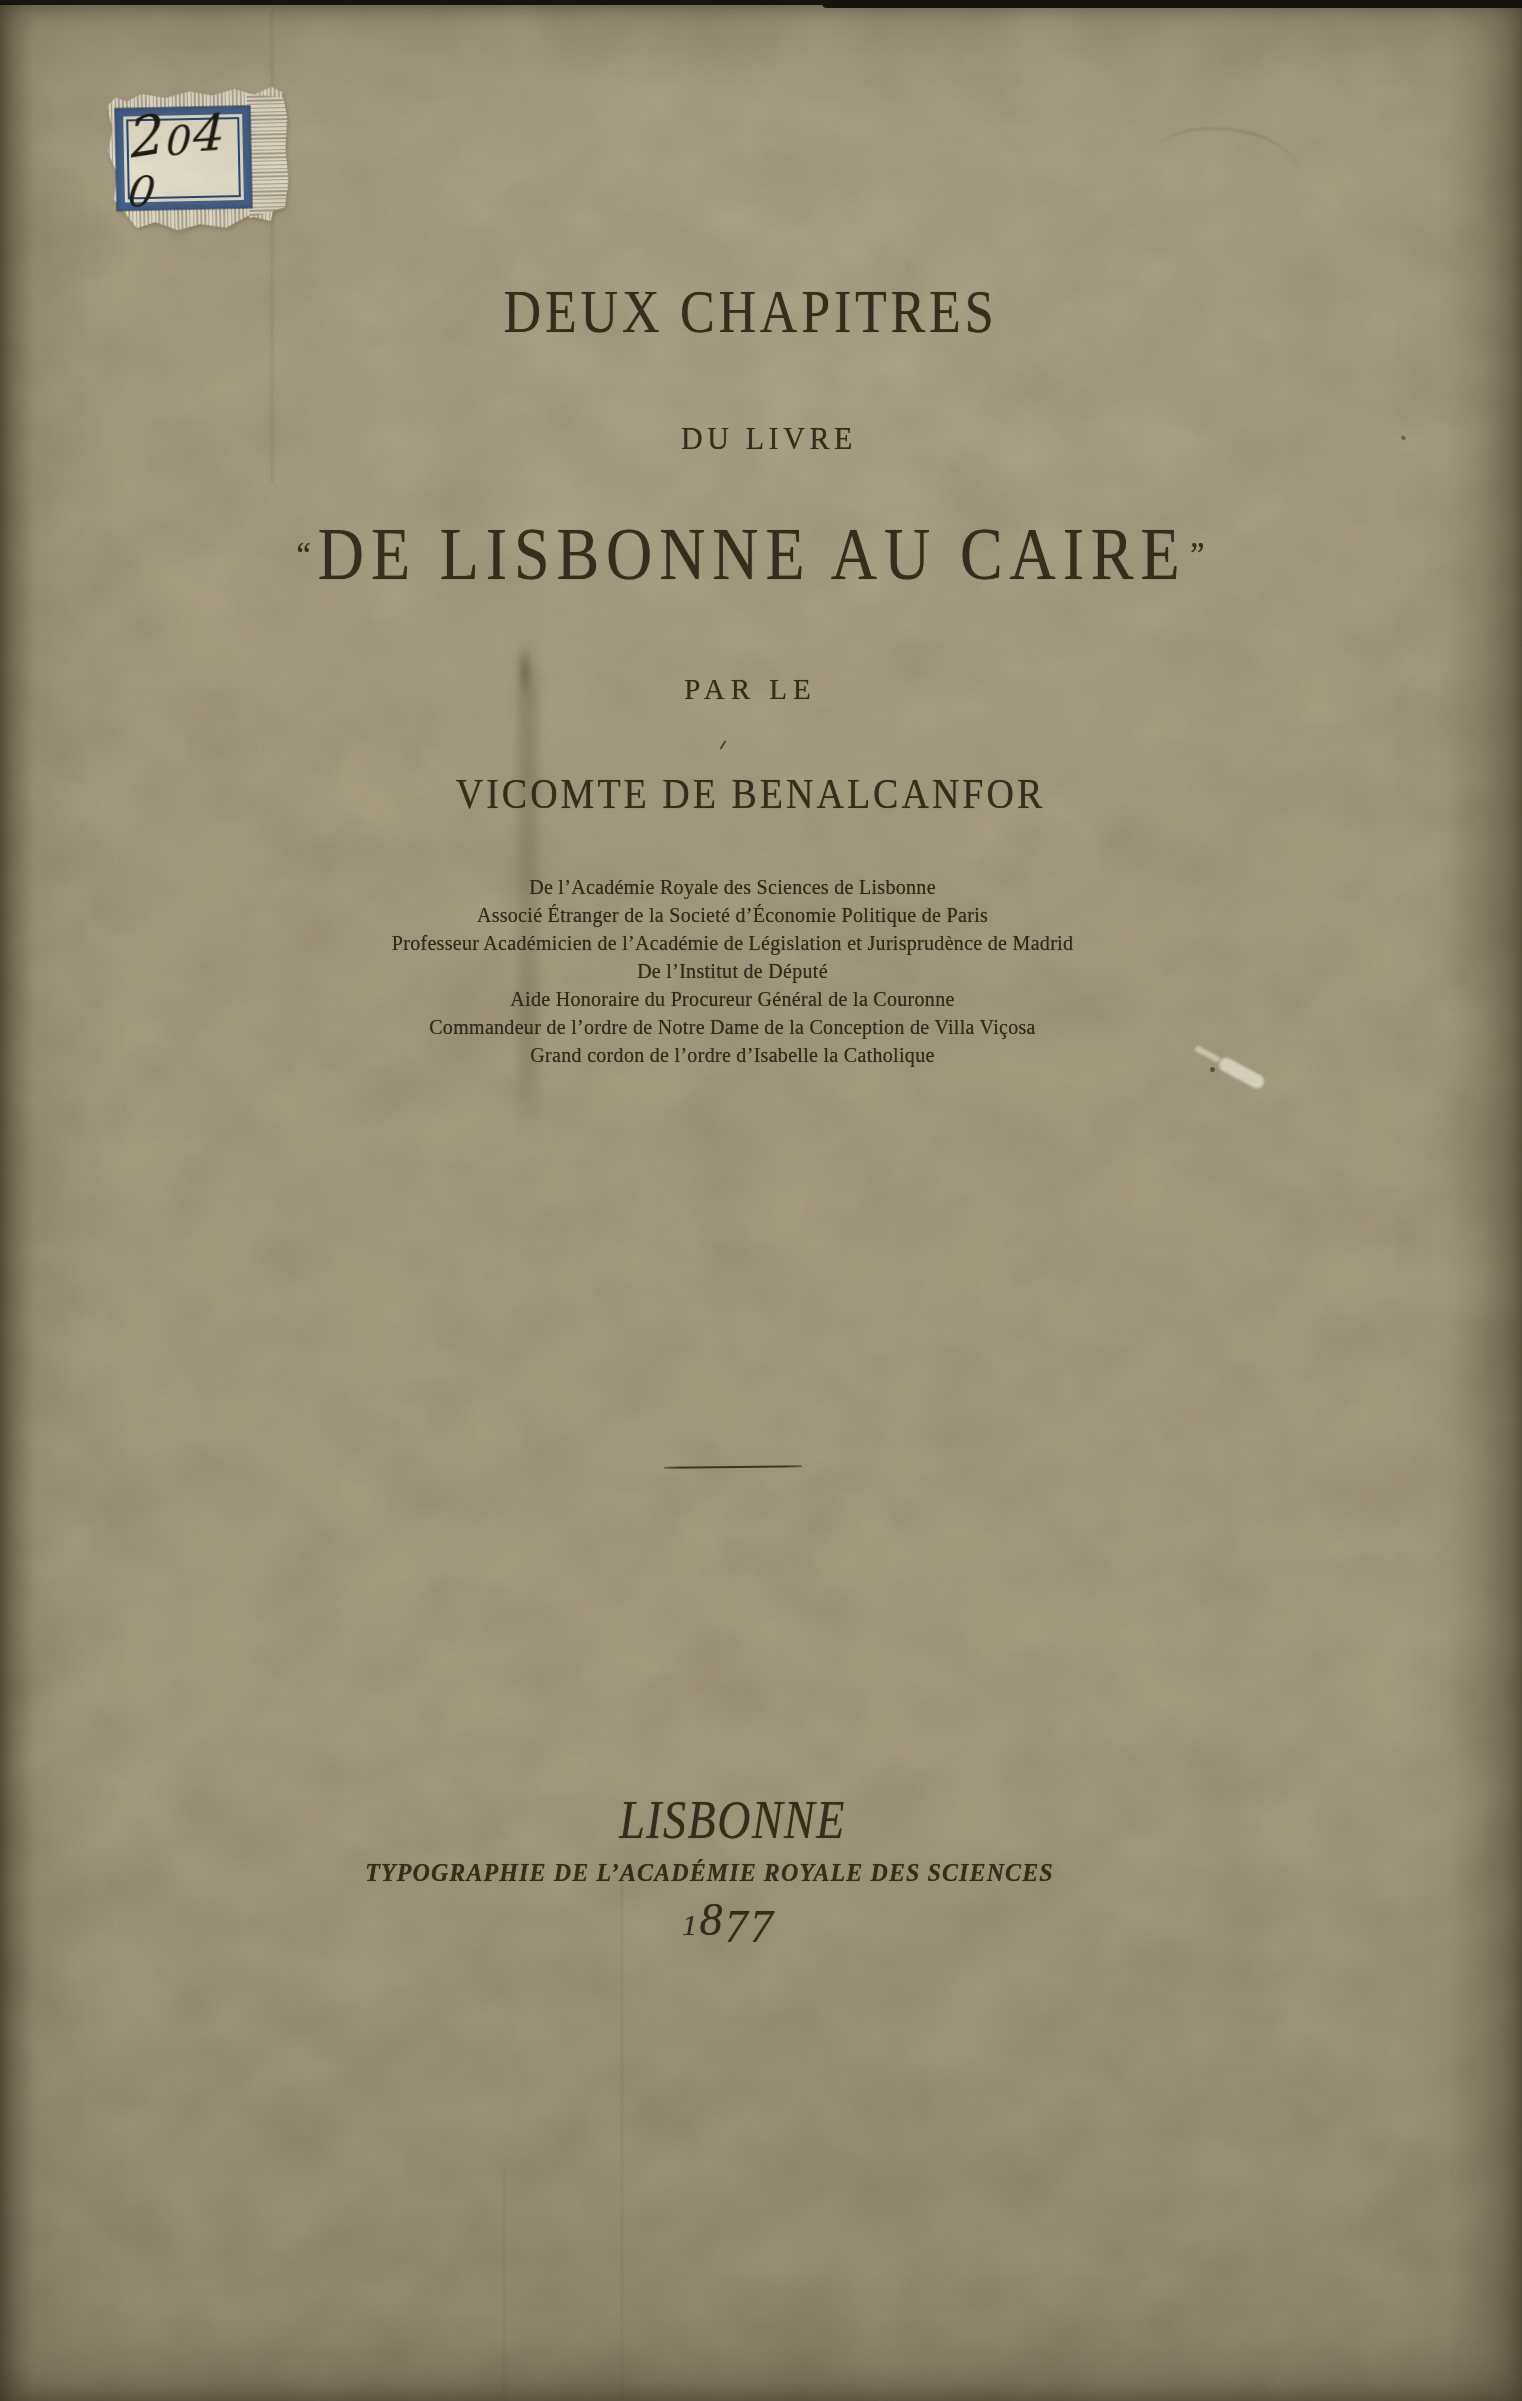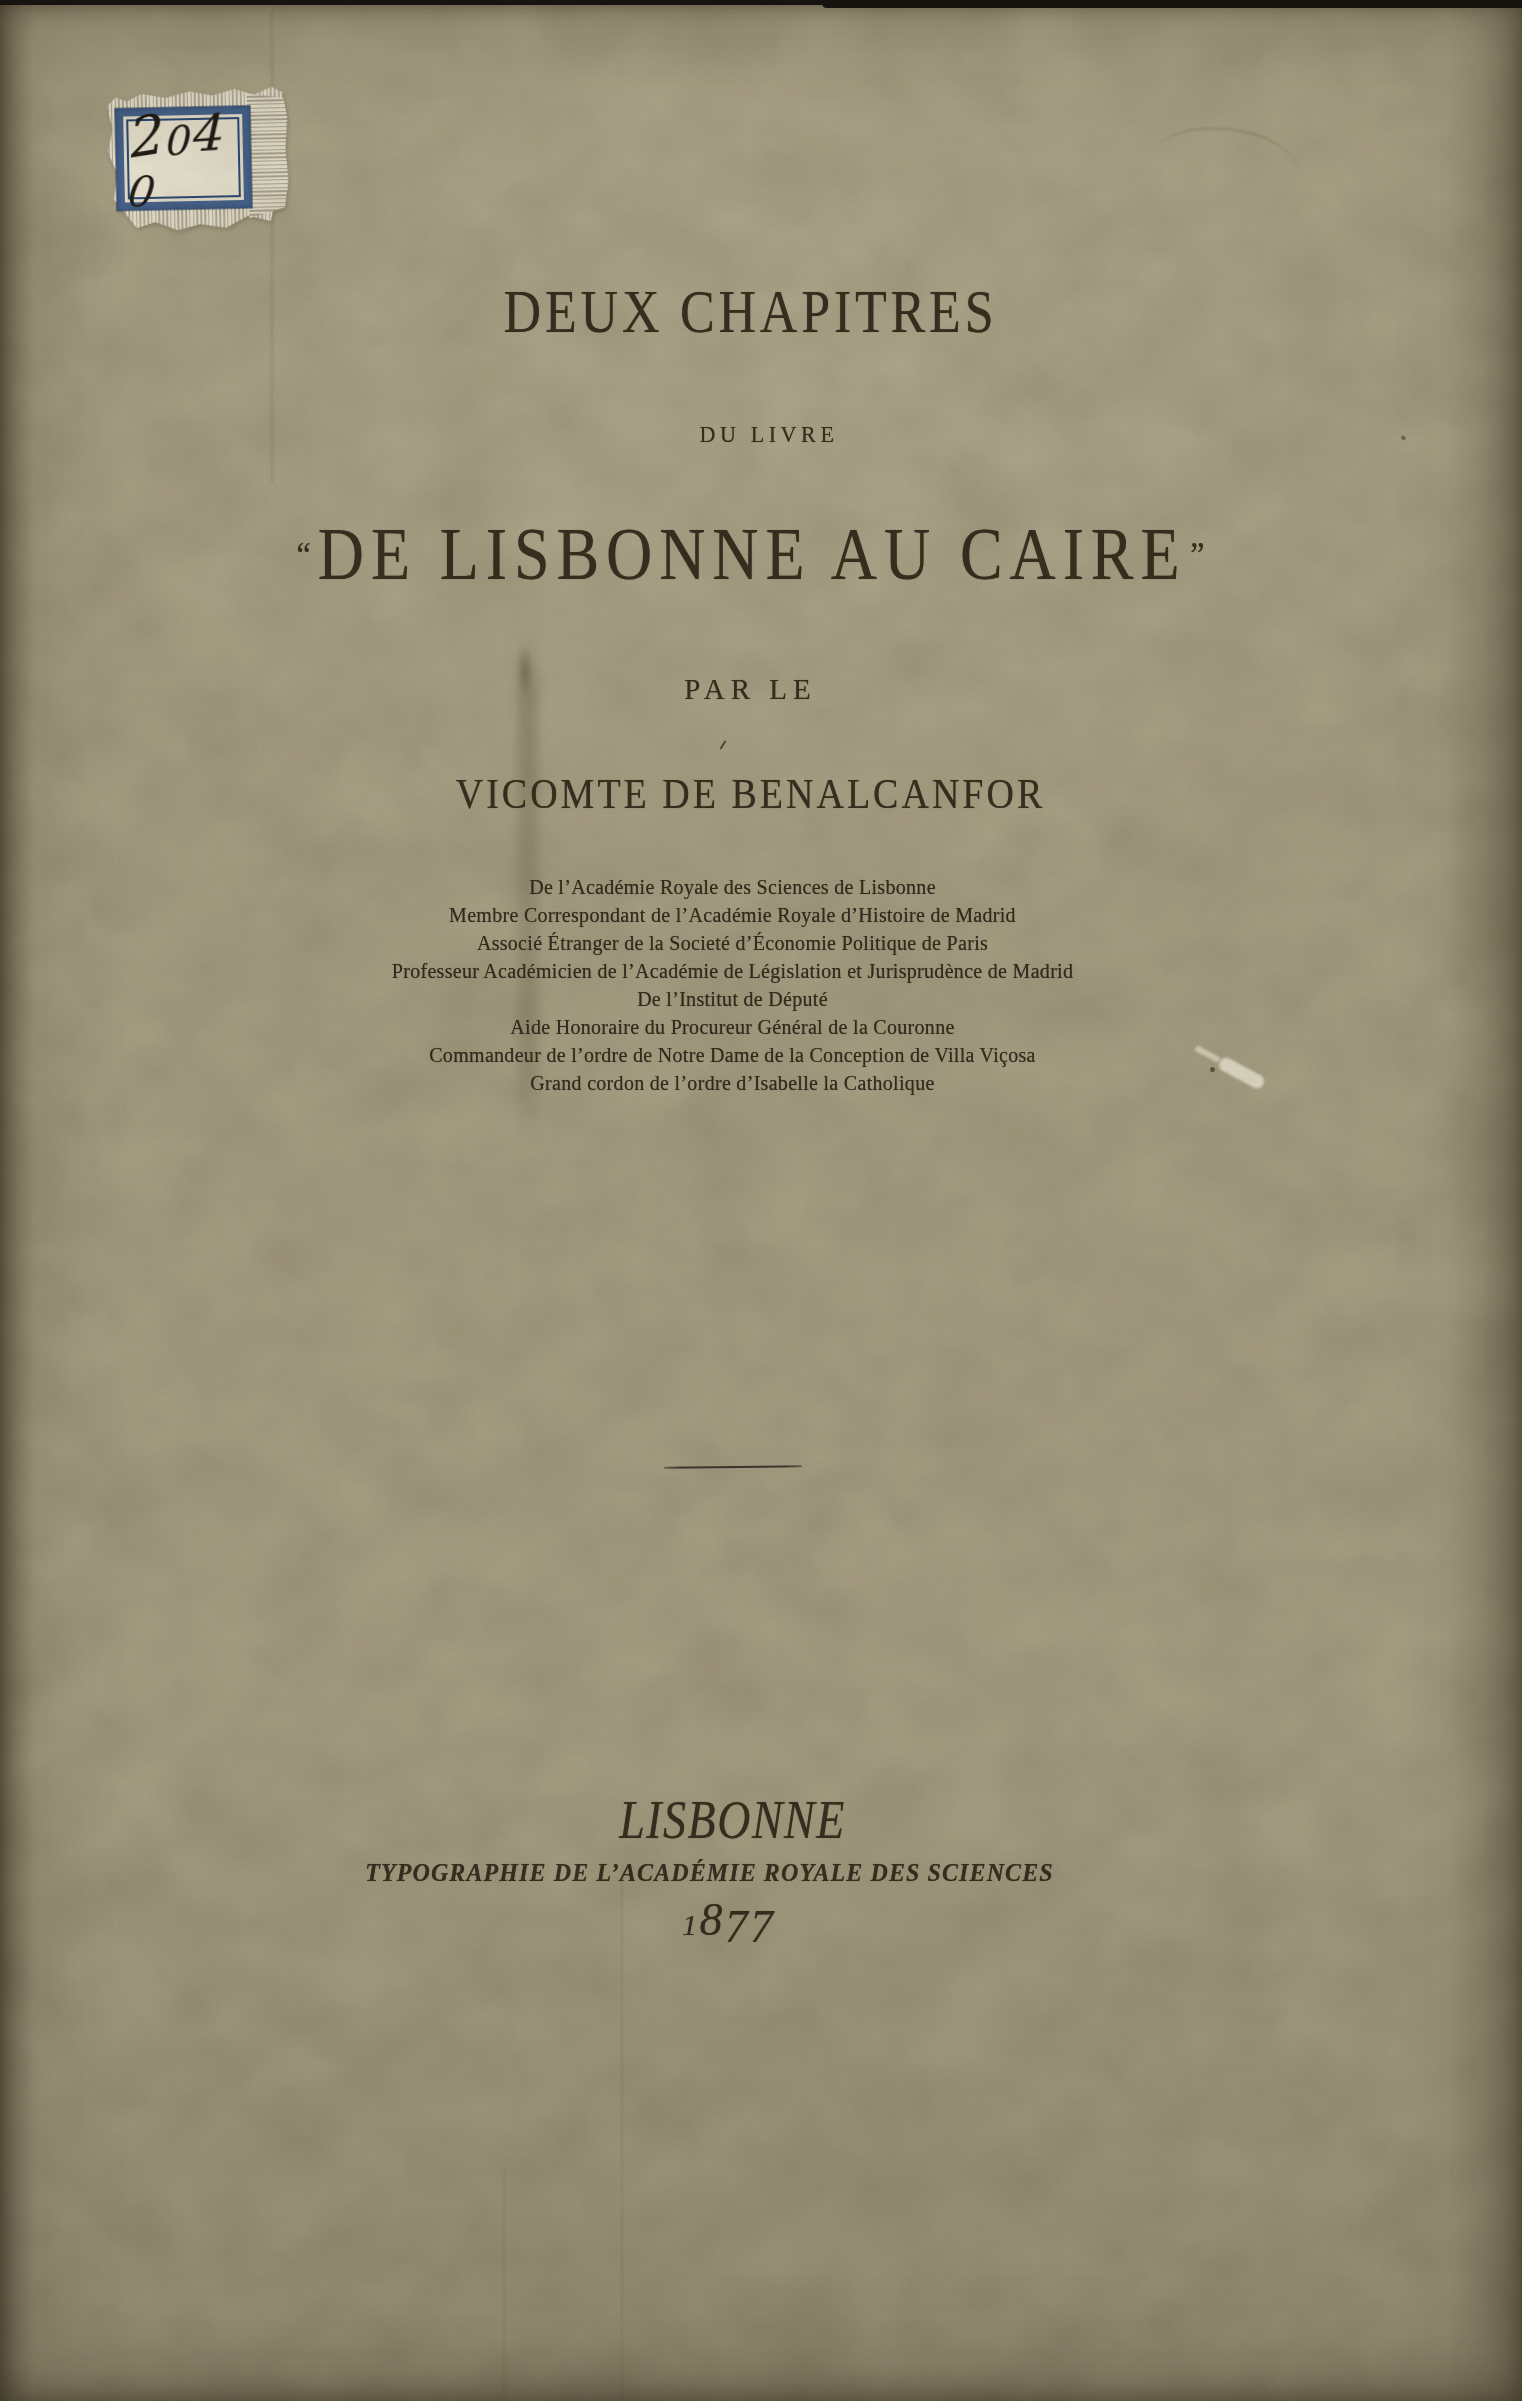--- a/index.html
+++ b/index.html
@@ -19,21 +19,21 @@
   }
   .top-edge{position:absolute;left:0;top:0;width:100%;height:4.6px;background:#17140f;z-index:30;}
   .top-edge-right{position:absolute;right:0;top:0;width:46%;height:8.4px;background:#17140f;z-index:30;border-radius:0 0 0 4.6px;}
 
   
   .column{position:absolute;left:0;right:58px;top:0;bottom:0;text-align:center;z-index:10;}
   .line{position:absolute;left:0;right:0;line-height:1;color:var(--ink,#37301f);padding-left:36px;}
   .stretch{display:inline-block;transform-origin:center top;}
   .pretitle{top:282px;font-size:52px;letter-spacing:3.8px;}
   .pretitle .stretch{transform:scaleY(1.16);}
-  .series{top:423px;font-size:22px;letter-spacing:4.6px;margin-left:37px;}
+  .series{top:423px;font-size:30px;letter-spacing:4.6px;margin-left:37px;}
   .series .stretch{transform:scaleY(1.05);}
   .main-title{top:518px;font-size:64px;letter-spacing:6.9px;}
   .main-title .stretch{transform:scaleY(1.15);}
   .q{display:inline-block;font-size:50%;transform:translateY(-0.32em);letter-spacing:0;}
   .q-open{margin-right:.22em;}
   .q-close{margin-left:.12em;}
   .byline{top:675px;font-size:29px;letter-spacing:6px;text-decoration:underline;}
   .author{top:773px;font-size:38px;letter-spacing:3px;}
   .author .stretch{transform:scaleY(1.10);}
   .line, .cred-line, .imprint-line{text-shadow:0 0 0.8px rgba(55,48,31,.65);}
@@ -158,21 +158,20 @@
       <div class="line byline">
         <span class="stretch">PAR LE</span>
       </div>
       <div class="line author">
         <span class="stretch">VICOMTE DE BENALCANFOR</span>
       </div>
     </div>
 
     <div class="credentials">
       <div class="cred-line">De l’Académie Royale des Sciences de Lisbonne</div>
-      <div class="cred-line">Membre Correspondant de l’Académie Royale d’Histoire de Madrid</div>
       <div class="cred-line">Associé Étranger de la Societé d’Économie Politique de Paris</div>
       <div class="cred-line">Professeur Académicien de l’Académie de Législation et Jurisprudènce de Madrid</div>
       <div class="cred-line">De l’Institut de Député</div>
       <div class="cred-line">Aide Honoraire du Procureur Général de la Couronne</div>
       <div class="cred-line">Commandeur de l’ordre de Notre Dame de la Conception de Villa Viçosa</div>
       <div class="cred-line">Grand cordon de l’ordre d’Isabelle la Catholique</div>
     </div>
 
     <div class="rule"></div>
 

